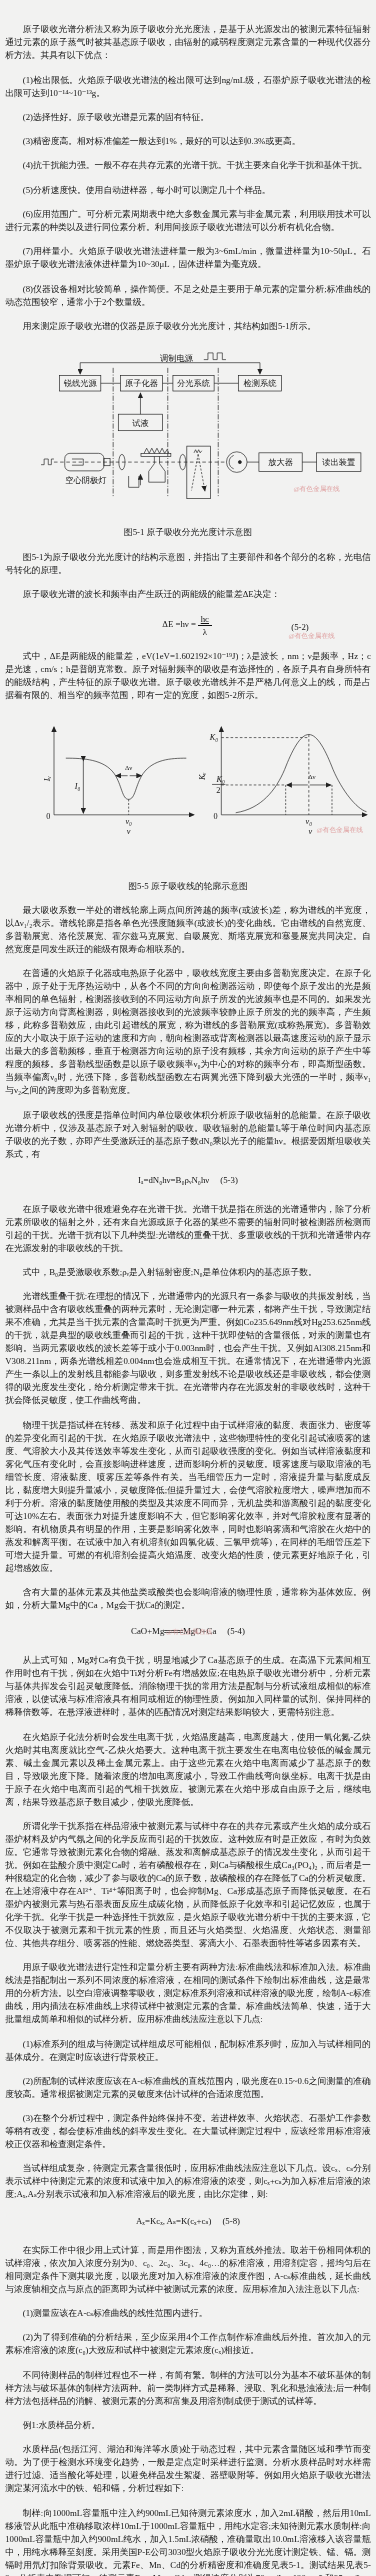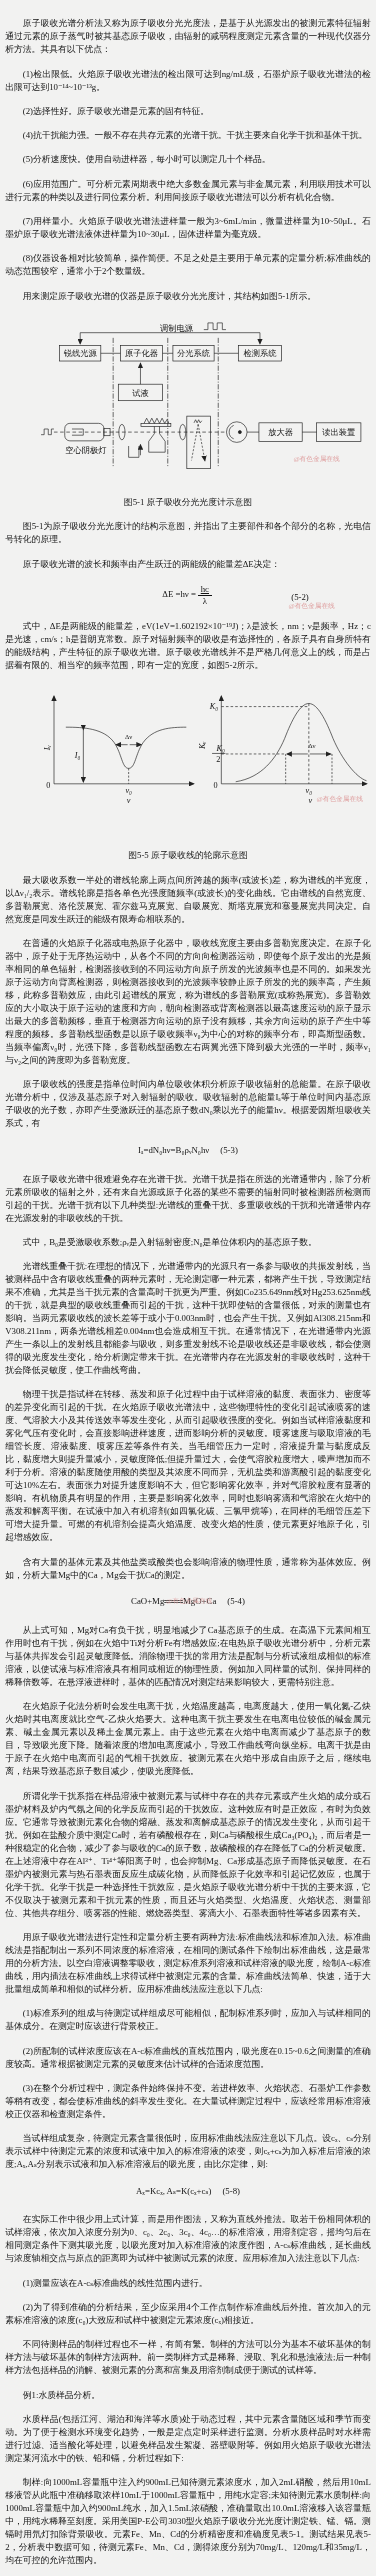--- a/index.html
+++ b/index.html
@@ -6,21 +6,21 @@
   body{
     width:376px;
     background:#f2f2f1;
     color:#141414;
     font-family:"Liberation Serif","DejaVu Serif",serif;
     font-size:8.8px;
     line-height:13px;
   }
   .page{width:376px;box-sizing:border-box;padding:9.3px 5.2px 20.6px;}
   .para{margin:11.3px 0 0;text-indent:2em;text-align:justify;}
-  .para.first{margin-top:8px;}
+  .para.first{margin-top:14px;}
   .formula-row{position:relative;margin:13.4px 0;text-align:center;min-height:15.5px;}
   .feq{display:inline-block;}
   .frac{display:inline-block;vertical-align:middle;text-align:center;margin:0 2.1px;}
   .frac .top{display:block;border-bottom:0.5px solid #141414;padding:0 2.6px 0.5px;line-height:10.3px;text-decoration:underline;}
   .frac .bot{display:block;padding-top:0.5px;line-height:10.3px;}
   .eqtag{margin-left:11px;}
   .eqtag.far{position:absolute;right:62px;top:7px;margin:0;}
   .wm{color:#dfa0a0;font-size:6.7px;line-height:7.7px;}
   .wm.under-tag{position:absolute;right:36px;top:17.5px;}
   .wm.overlay-eq{position:absolute;left:44%;top:2.1px;opacity:.8;}
@@ -32,20 +32,21 @@
   svg text.wmk{fill:#dfa0a0;font-size:13px;}
 </style>
 </head>
 <body>
 
 <div class="page">
 
   <p class="para first">原子吸收光谱分析法又称为原子吸收分光光度法，是基于从光源发出的被测元素特征辐射通过元素的原子蒸气时被其基态原子吸收，由辐射的减弱程度测定元素含量的一种现代仪器分析方法。其具有以下优点：</p>
   <p class="para">(1)检出限低。火焰原子吸收光谱法的检出限可达到ng/mL级，石墨炉原子吸收光谱法的检出限可达到10⁻¹⁴~10⁻¹³g。</p>
   <p class="para">(2)选择性好。原子吸收光谱是元素的固有特征。</p>
+  <p class="para">(3)精密度高。相对标准偏差一般达到1%，最好的可以达到0.3%或更高。</p>
   <p class="para">(4)抗干扰能力强。一般不存在共存元素的光谱干扰。干扰主要来自化学干扰和基体干扰。</p>
   <p class="para">(5)分析速度快。使用自动进样器，每小时可以测定几十个样品。</p>
   <p class="para">(6)应用范围广。可分析元素周期表中绝大多数金属元素与非金属元素，利用联用技术可以进行元素的种类以及进行同位素分析。利用间接原子吸收光谱法可以分析有机化合物。</p>
   <p class="para">(7)用样量小。火焰原子吸收光谱法进样量一般为3~6mL/min，微量进样量为10~50μL。石墨炉原子吸收光谱法液体进样量为10~30μL，固体进样量为毫克级。</p>
   <p class="para">(8)仪器设备相对比较简单，操作简便。不足之处是主要用于单元素的定量分析;标准曲线的动态范围较窄，通常小于2个数量级。</p>
   <p class="para">用来测定原子吸收光谱的仪器是原子吸收分光光度计，其结构如图5-1所示。</p>
 
   <div class="fig">
     <svg viewBox="0 0 730 300" width="376" height="155" style="font-size:17px">
       <defs>

